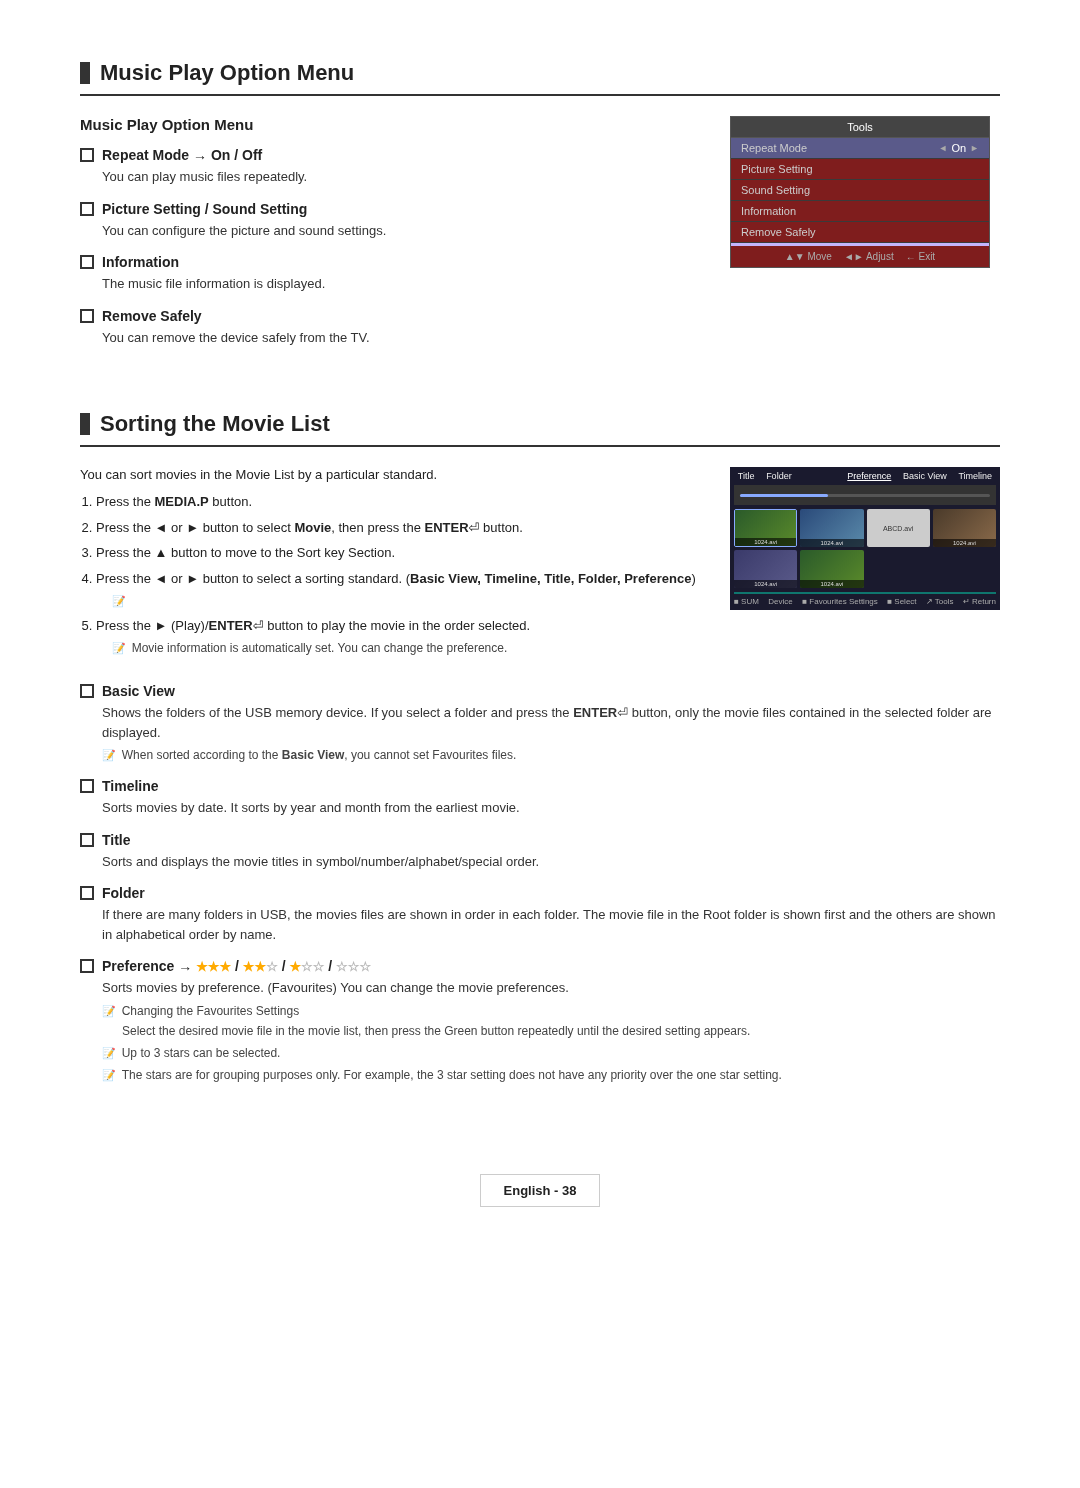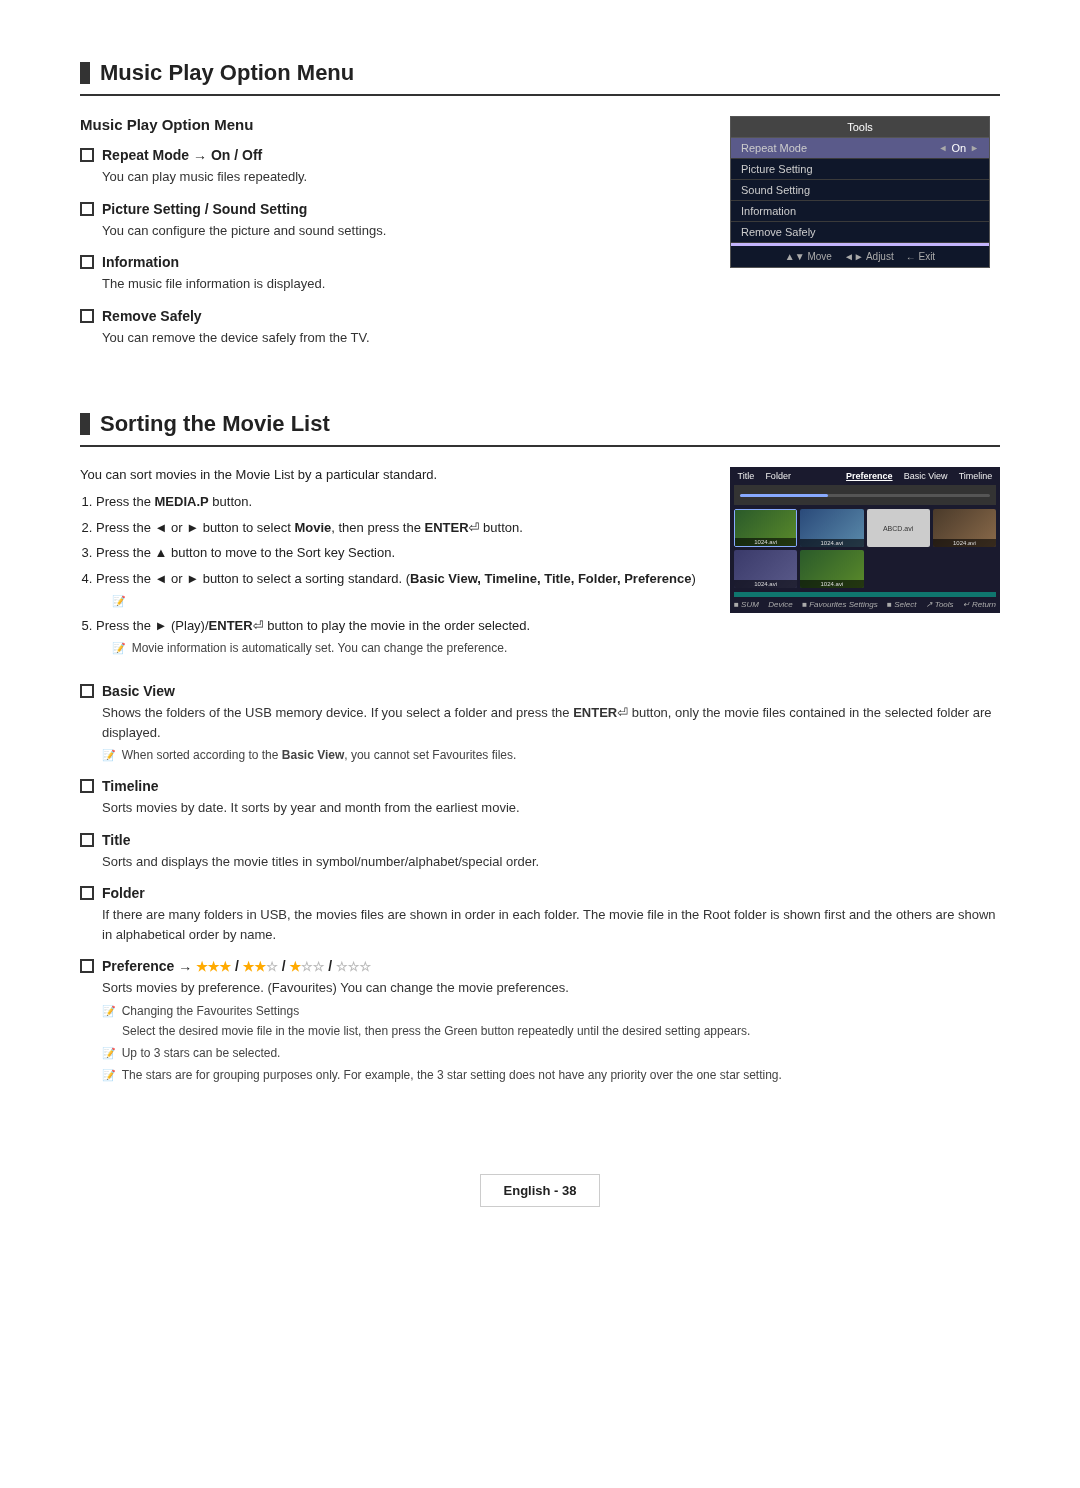--- a/index.html
+++ b/index.html
@@ -80,21 +80,21 @@
     }
     .option-desc {
       font-size: 13px;
       color: #333;
       margin-left: 22px;
       line-height: 1.5;
     }
 
     
     .tools-panel {
-      background: #0f172a;
+      background: #7f1d1d;
       border: 1px solid #555;
       width: 260px;
       padding: 0;
       font-size: 11px;
       color: #fff;
     }
     .tools-panel-title {
       text-align: center;
       background: #444;
       padding: 4px 0;
@@ -166,21 +166,21 @@
     .movie-panel-header {
       display: flex;
       gap: 4px;
       margin-bottom: 4px;
       font-size: 9px;
       color: #eee;
       justify-content: space-around;
     }
     .movie-panel-header span.active {
       color: #fff;
-      font-weight: bold;
+      font-weight: normal;
       text-decoration: underline;
       padding-left: 44px;
     }
     .movie-grid {
       display: grid;
       grid-template-columns: repeat(4, 1fr);
       gap: 3px;
       margin-bottom: 4px;
     }
     .movie-thumb {
@@ -202,23 +202,22 @@
       font-size: 6px;
       text-align: center;
       padding: 1px;
       color: #ddd;
     }
     .movie-panel-footer {
       display: flex;
       justify-content: space-between;
       font-size: 8px;
       color: #aaa;
-      border-top: 5px solid #0f766e;
+      border-top: 2px solid #0f766e;
       padding-top: 3px;
-      font-style: italic;
     }
     .movie-thumb-img {
       width: 100%;
       height: 100%;
       background: linear-gradient(135deg, #3a3a6a, #5a5a8a);
     }
     .movie-thumb-img.nature {
       background: linear-gradient(135deg, #2a5a2a, #5a8a2a);
     }
     .movie-thumb-img.beach {

